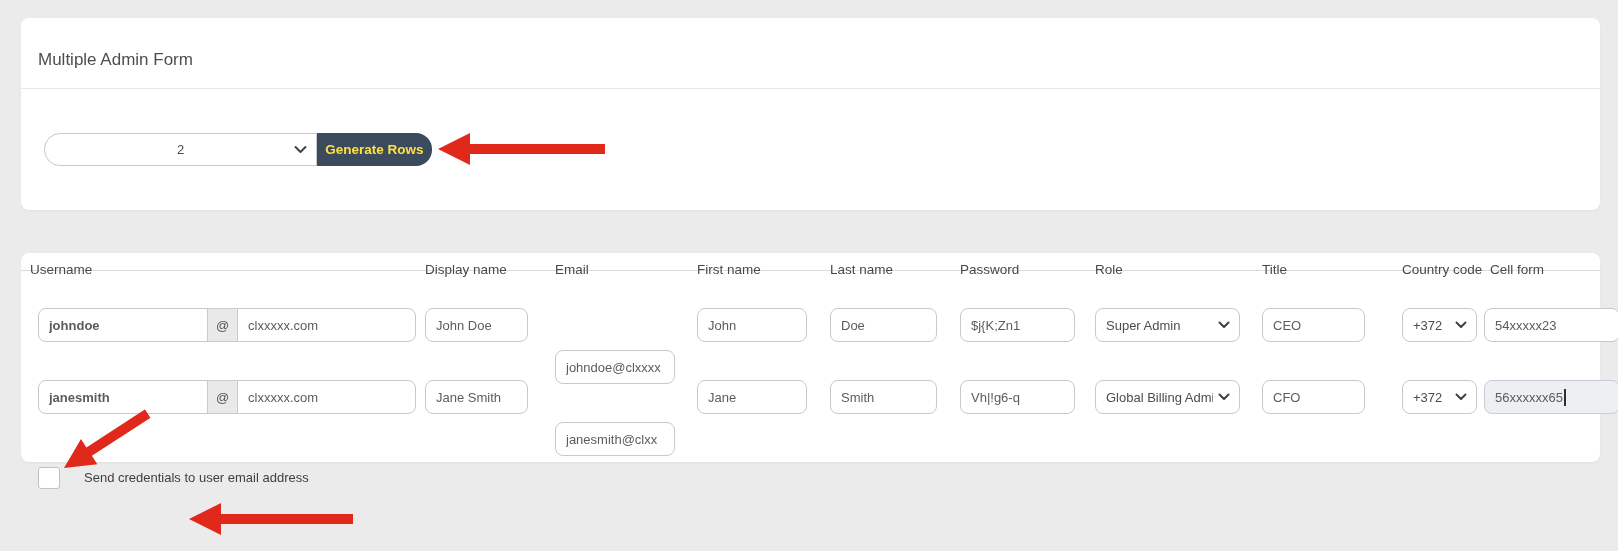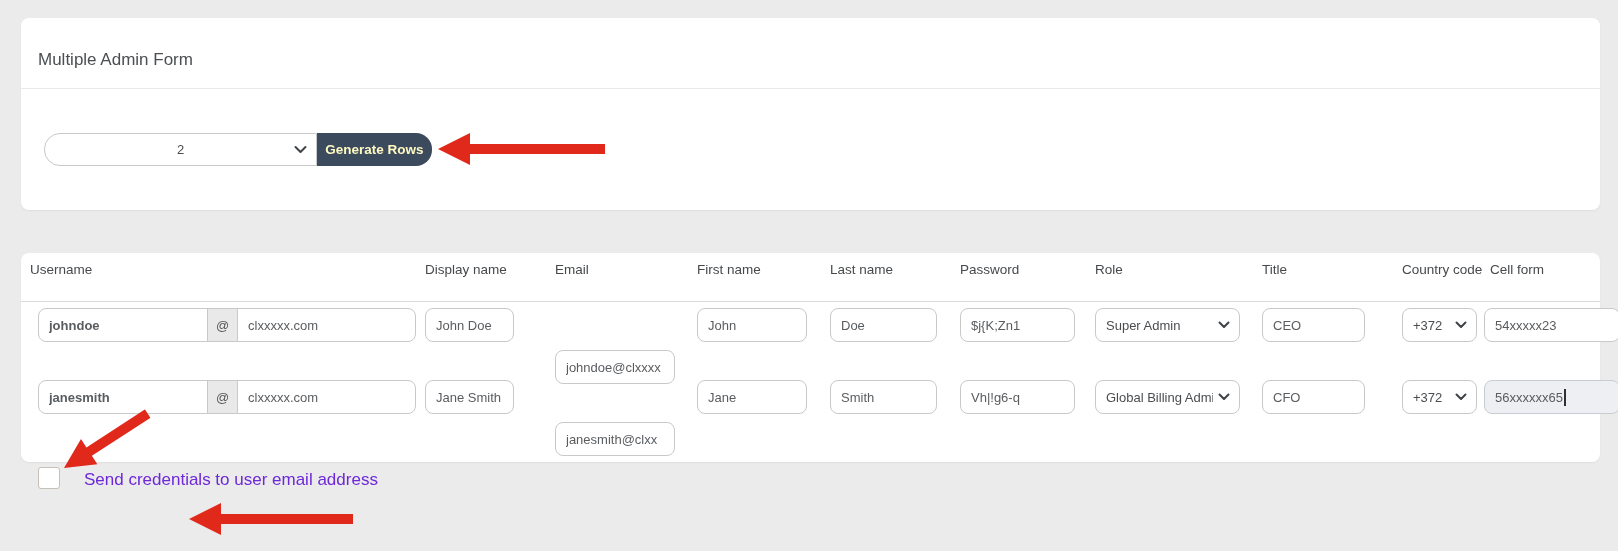--- a/index.html
+++ b/index.html
@@ -19,46 +19,46 @@
   .tsel {
     width:100%; height:100%; appearance:none; -webkit-appearance:none; -moz-appearance:none;
     border:1px solid #c9c9c9; background:#fff; color:#4a4d50; font-family:inherit;
     font-size:13px; padding:0 26px 0 10px; border-radius:8px; outline:none;
   }
   #count-select-wrap { left:23px; top:115px; width:273px; height:33px; }
   #count-select-wrap .tsel { border-radius:16px 0 0 16px; text-align:center; text-align-last:center; padding-left:26px; }
   .chev { position:absolute; right:10px; top:50%; transform:translateY(-50%); pointer-events:none; }
 
   .btn-dark {
-    position:absolute; border:none; background:#3b4a5c; color:#fef9c3; cursor:pointer;
+    position:absolute; border:none; background:#3b4a5c; color:#fde047; cursor:pointer;
     font-family:inherit; font-size:13.5px; font-weight:600;
   }
   #generate-btn { left:296px; top:115px; width:115px; height:33px; border-radius:0 16px 16px 0; }
   #submit-btn { left:22px; top:502px; width:161px; height:36px; border-radius:18px; }
 
   
-  .thead { position:absolute; left:0; right:0; top:0; height:49px; border-bottom:1px solid #dcdcdc; }
+  .thead { position:absolute; left:0; right:0; top:0; height:18px; border-bottom:1px solid #dcdcdc; }
   .th { position:absolute; top:9px; font-size:13.5px; color:#46494c; white-space:nowrap; }
   .th-username{left:9px}.th-display{left:404px}.th-email{left:534px}.th-first{left:676px}
   .th-last{left:809px}.th-password{left:939px}.th-role{left:1074px}.th-title{left:1241px}
   .th-country{left:1381px}.th-cell{left:1469px}
 
   .tin {
     position:absolute; height:34px; border:1px solid #c9c9c9; border-radius:8px;
     padding:0 10px; font-family:inherit; font-size:13px; color:#5a5d60; background:#fff; outline:none;
   }
   .addon {
     position:absolute; height:34px; border:1px solid #c9c9c9; background:#e9e9e9; color:#55585b;
     display:flex; align-items:center; justify-content:center; font-size:13px;
   }
   .row1 > * { top:55px; } .row2 > * { top:127px; }
   .c-username{left:17px; width:170px; border-radius:8px 0 0 8px;font-weight:bold;}
   .c-at{left:186px; width:31px;}
   .c-domain{left:216px; width:179px; border-radius:0 8px 8px 0;}
-  .c-display{left:404px; width:89px;}
+  .c-display{left:404px; width:103px;}
   .c-email{left:534px; width:120px;margin-top:42px;}
   .c-first{left:676px; width:110px;}
   .c-last{left:809px; width:107px;}
   .c-password{left:939px; width:115px;}
   .c-role{left:1074px; width:145px; height:34px;}
   .c-title{left:1241px; width:103px;}
   .c-country{left:1381px; width:75px; height:34px;}
   .c-cell{left:1463px; width:136px;}
 
   .fake-input {
@@ -66,21 +66,21 @@
     padding:0 10px; font-size:13px; color:#5a5d60; background:#edeff2;
     display:flex; align-items:center;
   }
   .caret { display:inline-block; width:2px; height:17px; background:#2d2f31; margin-left:1px; }
 
   
   .checkbox {
     position:absolute; left:38px; top:467px; width:22px; height:22px; margin:0;
     appearance:none; -webkit-appearance:none; background:#fff; border:1px solid #c6c0b6; border-radius:3px; cursor:pointer;
   }
-  .checkbox-label { position:absolute; left:84px; top:470px; font-size:17px; color:#6d28d9; }
+  .checkbox-label { position:absolute; left:84px; top:470px; font-size:13px; color:#404040; }
 
   .arrow { position:absolute; pointer-events:none; }
   #arrow-generate { left:438px; top:131px; }
   #arrow-checkbox { left:64px; top:450px; transform:rotate(-33deg); transform-origin:0 50%; }
   #arrow-submit { left:189px; top:501px; }
 </style>
 </head>
 <body>
 
 <div class="stage">

